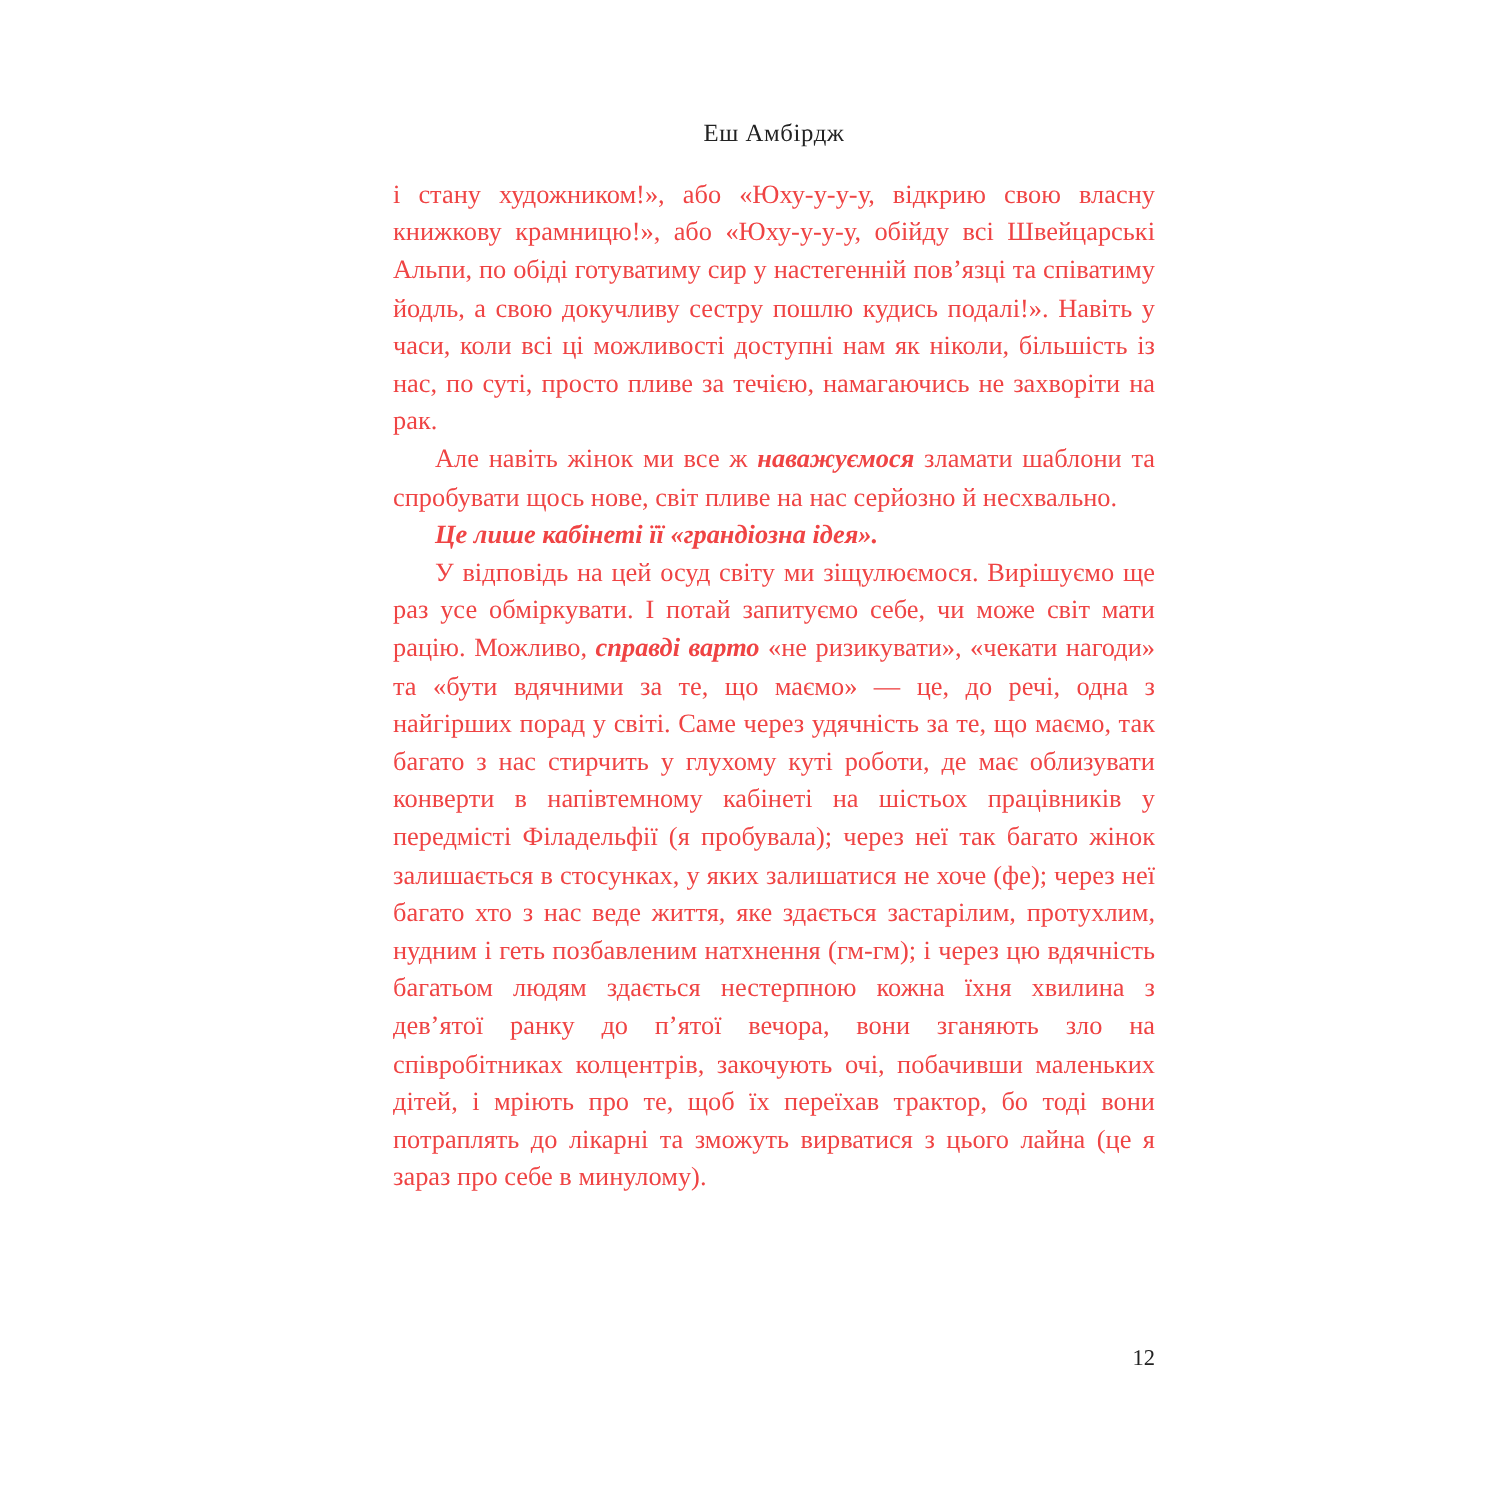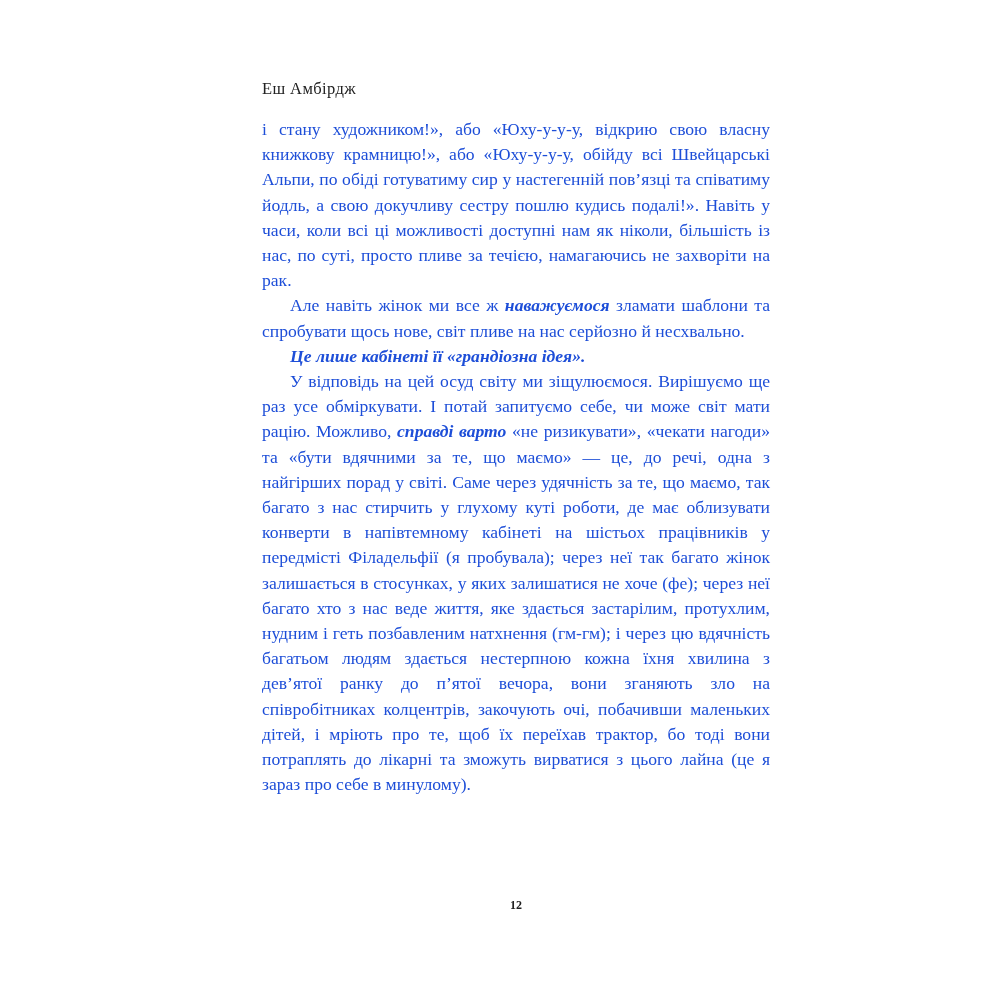--- a/index.html
+++ b/index.html
@@ -14,55 +14,55 @@
     background: #ffffff;
     font-family: "Liberation Serif", serif;
     color: #1c1c1c;
     overflow: hidden;
   }
   .running-head {
     position: absolute;
     top: 79px;
     left: 262px;
     width: 508px;
-    text-align: left;
+    text-align: center;
     font-size: 16.5px;
     letter-spacing: 0.4px;
     color: #222;
     font-family: Liberation Serif, serif;
   }
   .body-text {
     position: absolute;
     top: 117px;
     left: 262px;
     width: 508px;
     font-size: 17.6px;
     line-height: 25.2px;
     text-align: justify;
-    color: #1d4ed8;
+    color: #ef4444;
   }
   .para {
     margin: 0;
     padding: 0;
   }
   .para.indent {
     text-indent: 28px;
   }
   .para em {
     font-style: italic;
     font-weight: bold;
   }
   .page-number {
     position: absolute;
     top: 898px;
     left: 262px;
     width: 508px;
-    text-align: center;
-    font-size: 12px;
-    font-weight: bold;
+    text-align: right;
+    font-size: 15px;
+    font-weight: normal;
     color: #222;
   }
 </style>
 </head>
 <body>
 
 <div class="sheet">
   <div class="running-head">Еш Амбірдж</div>
 
   <div class="body-text">

